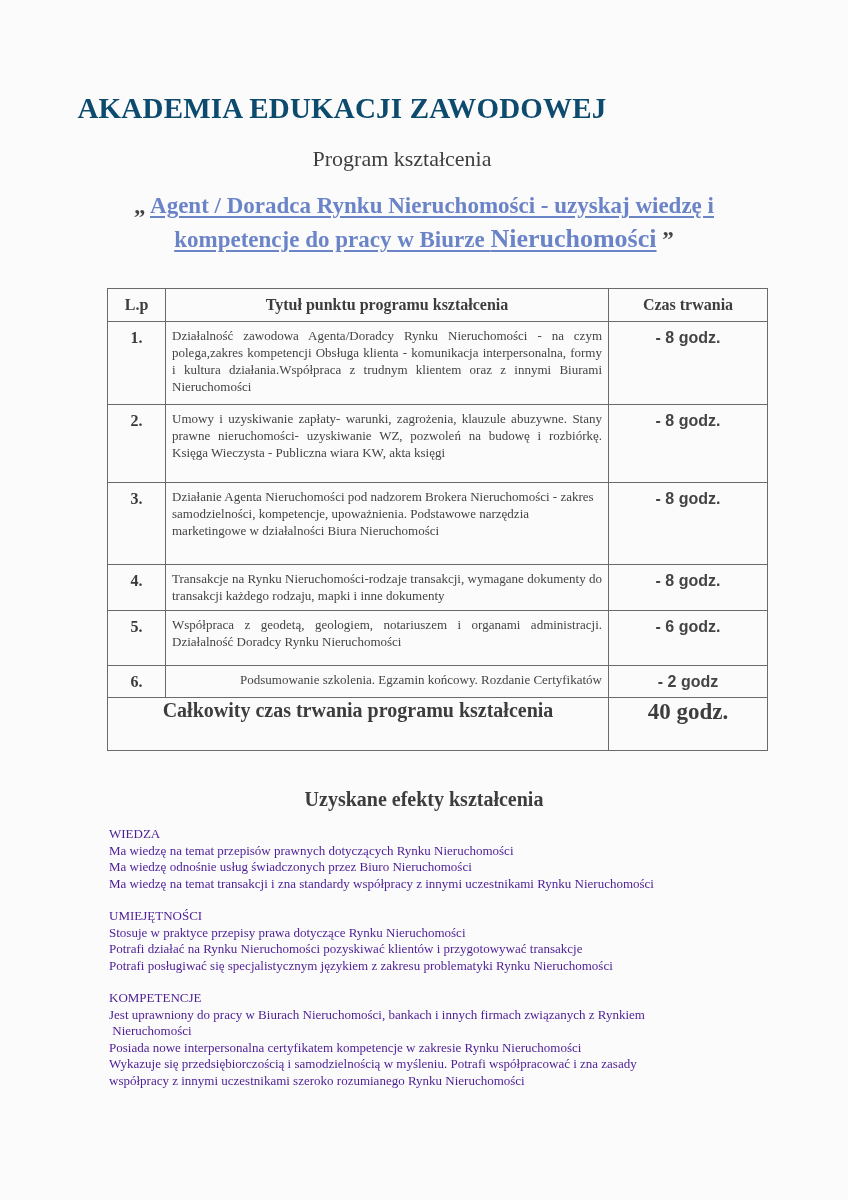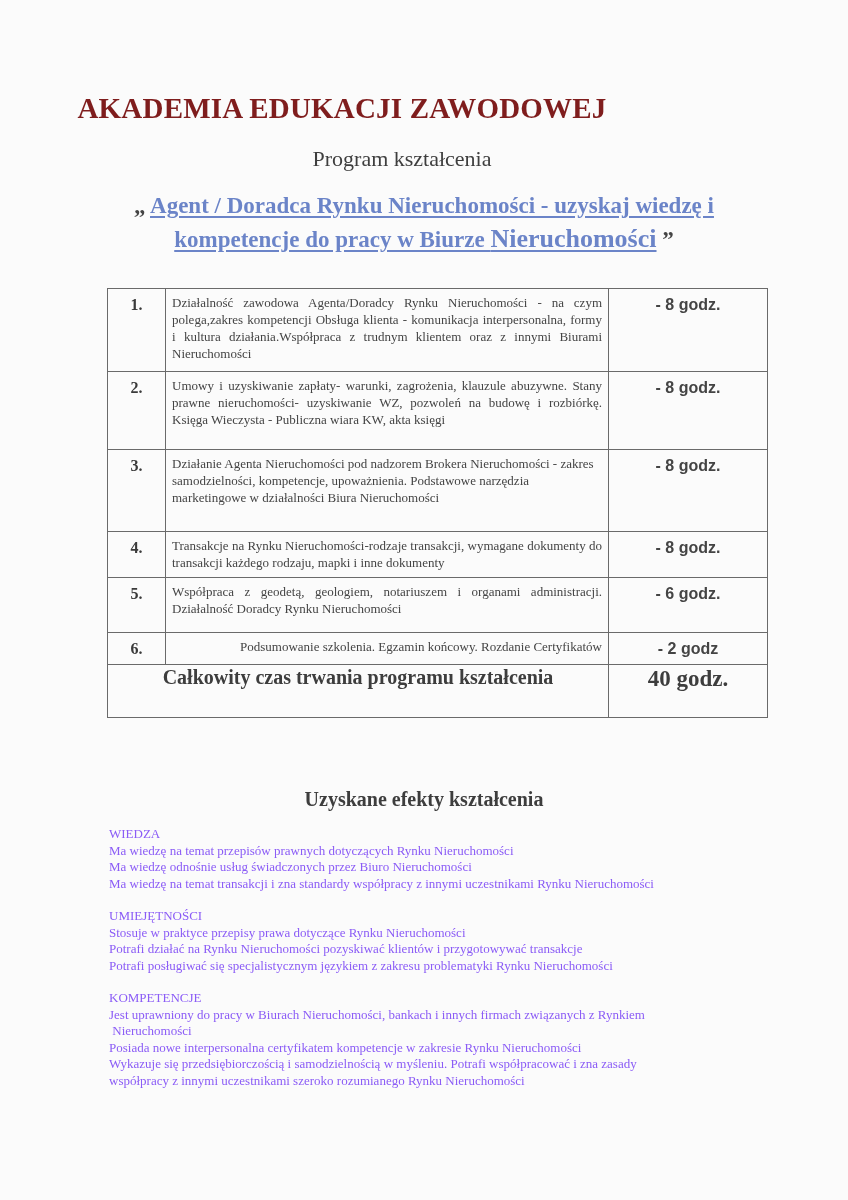--- a/index.html
+++ b/index.html
@@ -1,52 +1,57 @@
 <!DOCTYPE html>
 <html><head>
 <meta charset="utf-8">
 <style>
   html, body { margin:0; padding:0; }
   body { width:848px; height:1200px; background:#fbfbfb; position:relative; overflow:hidden;
          font-family:"Liberation Serif", serif; color:#3a3a3a; }
   .abs { position:absolute; }
-  .h1 { left:0; width:684px; top:92px; text-align:center; font-size:29px; font-weight:bold; color:#7f1d1d; letter-spacing:0.2px; }
+  .h1 { left:0; width:684px; top:92px; text-align:center; font-size:29px; font-weight:bold; color:#0c4a6e; letter-spacing:0.2px; }
   .h2 { left:0; width:804px; top:146px; text-align:center; font-size:22px; color:#3e3e3e; }
   .h3 { left:0; width:848px; top:189px; text-align:center; font-size:23px; font-weight:bold; line-height:33px; color:#6b84c8; }
   .h3 .q { color:#444; }
   .h3 u { text-decoration:underline; text-decoration-color:#6b84c8; text-underline-offset:3px; }
   .h3 .big { font-size:26px; }
   table.prog { position:absolute; left:107px; top:288px; width:661px; border-collapse:collapse; }
   table.prog td, table.prog th { border:1.5px solid #6a6a6a; vertical-align:top; }
   table.prog th { height:30px; font-size:16px; font-weight:bold; color:#3d3d3d; vertical-align:middle; }
   .c1 { width:55px; text-align:center; font-size:16px; font-weight:bold; padding-top:7px; }
   .c2 { width:430px; padding:5px 6px 3px 6px; font-size:13px; line-height:17px; text-align:justify; color:#444; }
   .c3 { text-align:center; font-family:"Liberation Sans", sans-serif; font-weight:bold; font-size:16px; color:#444; padding-top:7px; }
   .total td { height:50px; vertical-align:middle; font-weight:bold; color:#3d3d3d; }
   .total .tl { font-size:20px; text-align:center; }
   .total .tv { font-size:23px; text-align:center;margin-top:15px; }
   .sec-title { left:0; width:848px; top:788px; text-align:center; font-size:20px; font-weight:bold; color:#3d3d3d; }
-  .effects { left:109px; top:826px; width:650px; font-size:13px; line-height:16.5px; color:#8b5cf6; }
+  .effects { left:109px; top:826px; width:650px; font-size:13px; line-height:16.5px; color:#4c1d95; }
   .effects .grp { margin-bottom:16px; }
   .effects .cat { text-transform:none; }
 </style>
 </head>
 <body>
 
 <div class="abs h1">AKADEMIA EDUKACJI ZAWODOWEJ</div>
 <div class="abs h2">Program kształcenia</div>
 <div class="abs h3">
   <span class="q">„</span>
   <u>Agent / Doradca Rynku Nieruchomości - uzyskaj wiedzę i</u><br>
   <u><span>kompetencje do pracy w Biurze </span><span class="big">Nieruchomości</span></u>
   <span class="q">”</span>
 </div>
 
 <table class="prog">
   <tbody>
+      <tr>
+    <th>L.p</th>
+    <th>Tytuł punktu programu kształcenia</th>
+    <th>Czas trwania</th>
+  </tr>
   <tr style="height:83px">
     <td class="c1">1.</td>
     <td class="c2">Działalność zawodowa Agenta/Doradcy Rynku Nieruchomości - na czym polega,zakres kompetencji Obsługa klienta - komunikacja interpersonalna, formy i kultura działania.Współpraca z trudnym klientem oraz z innymi Biurami Nieruchomości</td>
     <td class="c3">- 8 godz.</td>
   </tr>
   <tr style="height:78px">
     <td class="c1">2.</td>
     <td class="c2">Umowy i uzyskiwanie zapłaty- warunki, zagrożenia, klauzule abuzywne. Stany prawne nieruchomości- uzyskiwanie WZ, pozwoleń na budowę i rozbiórkę. Księga Wieczysta - Publiczna wiara KW, akta księgi</td>
     <td class="c3">- 8 godz.</td>
   </tr>

